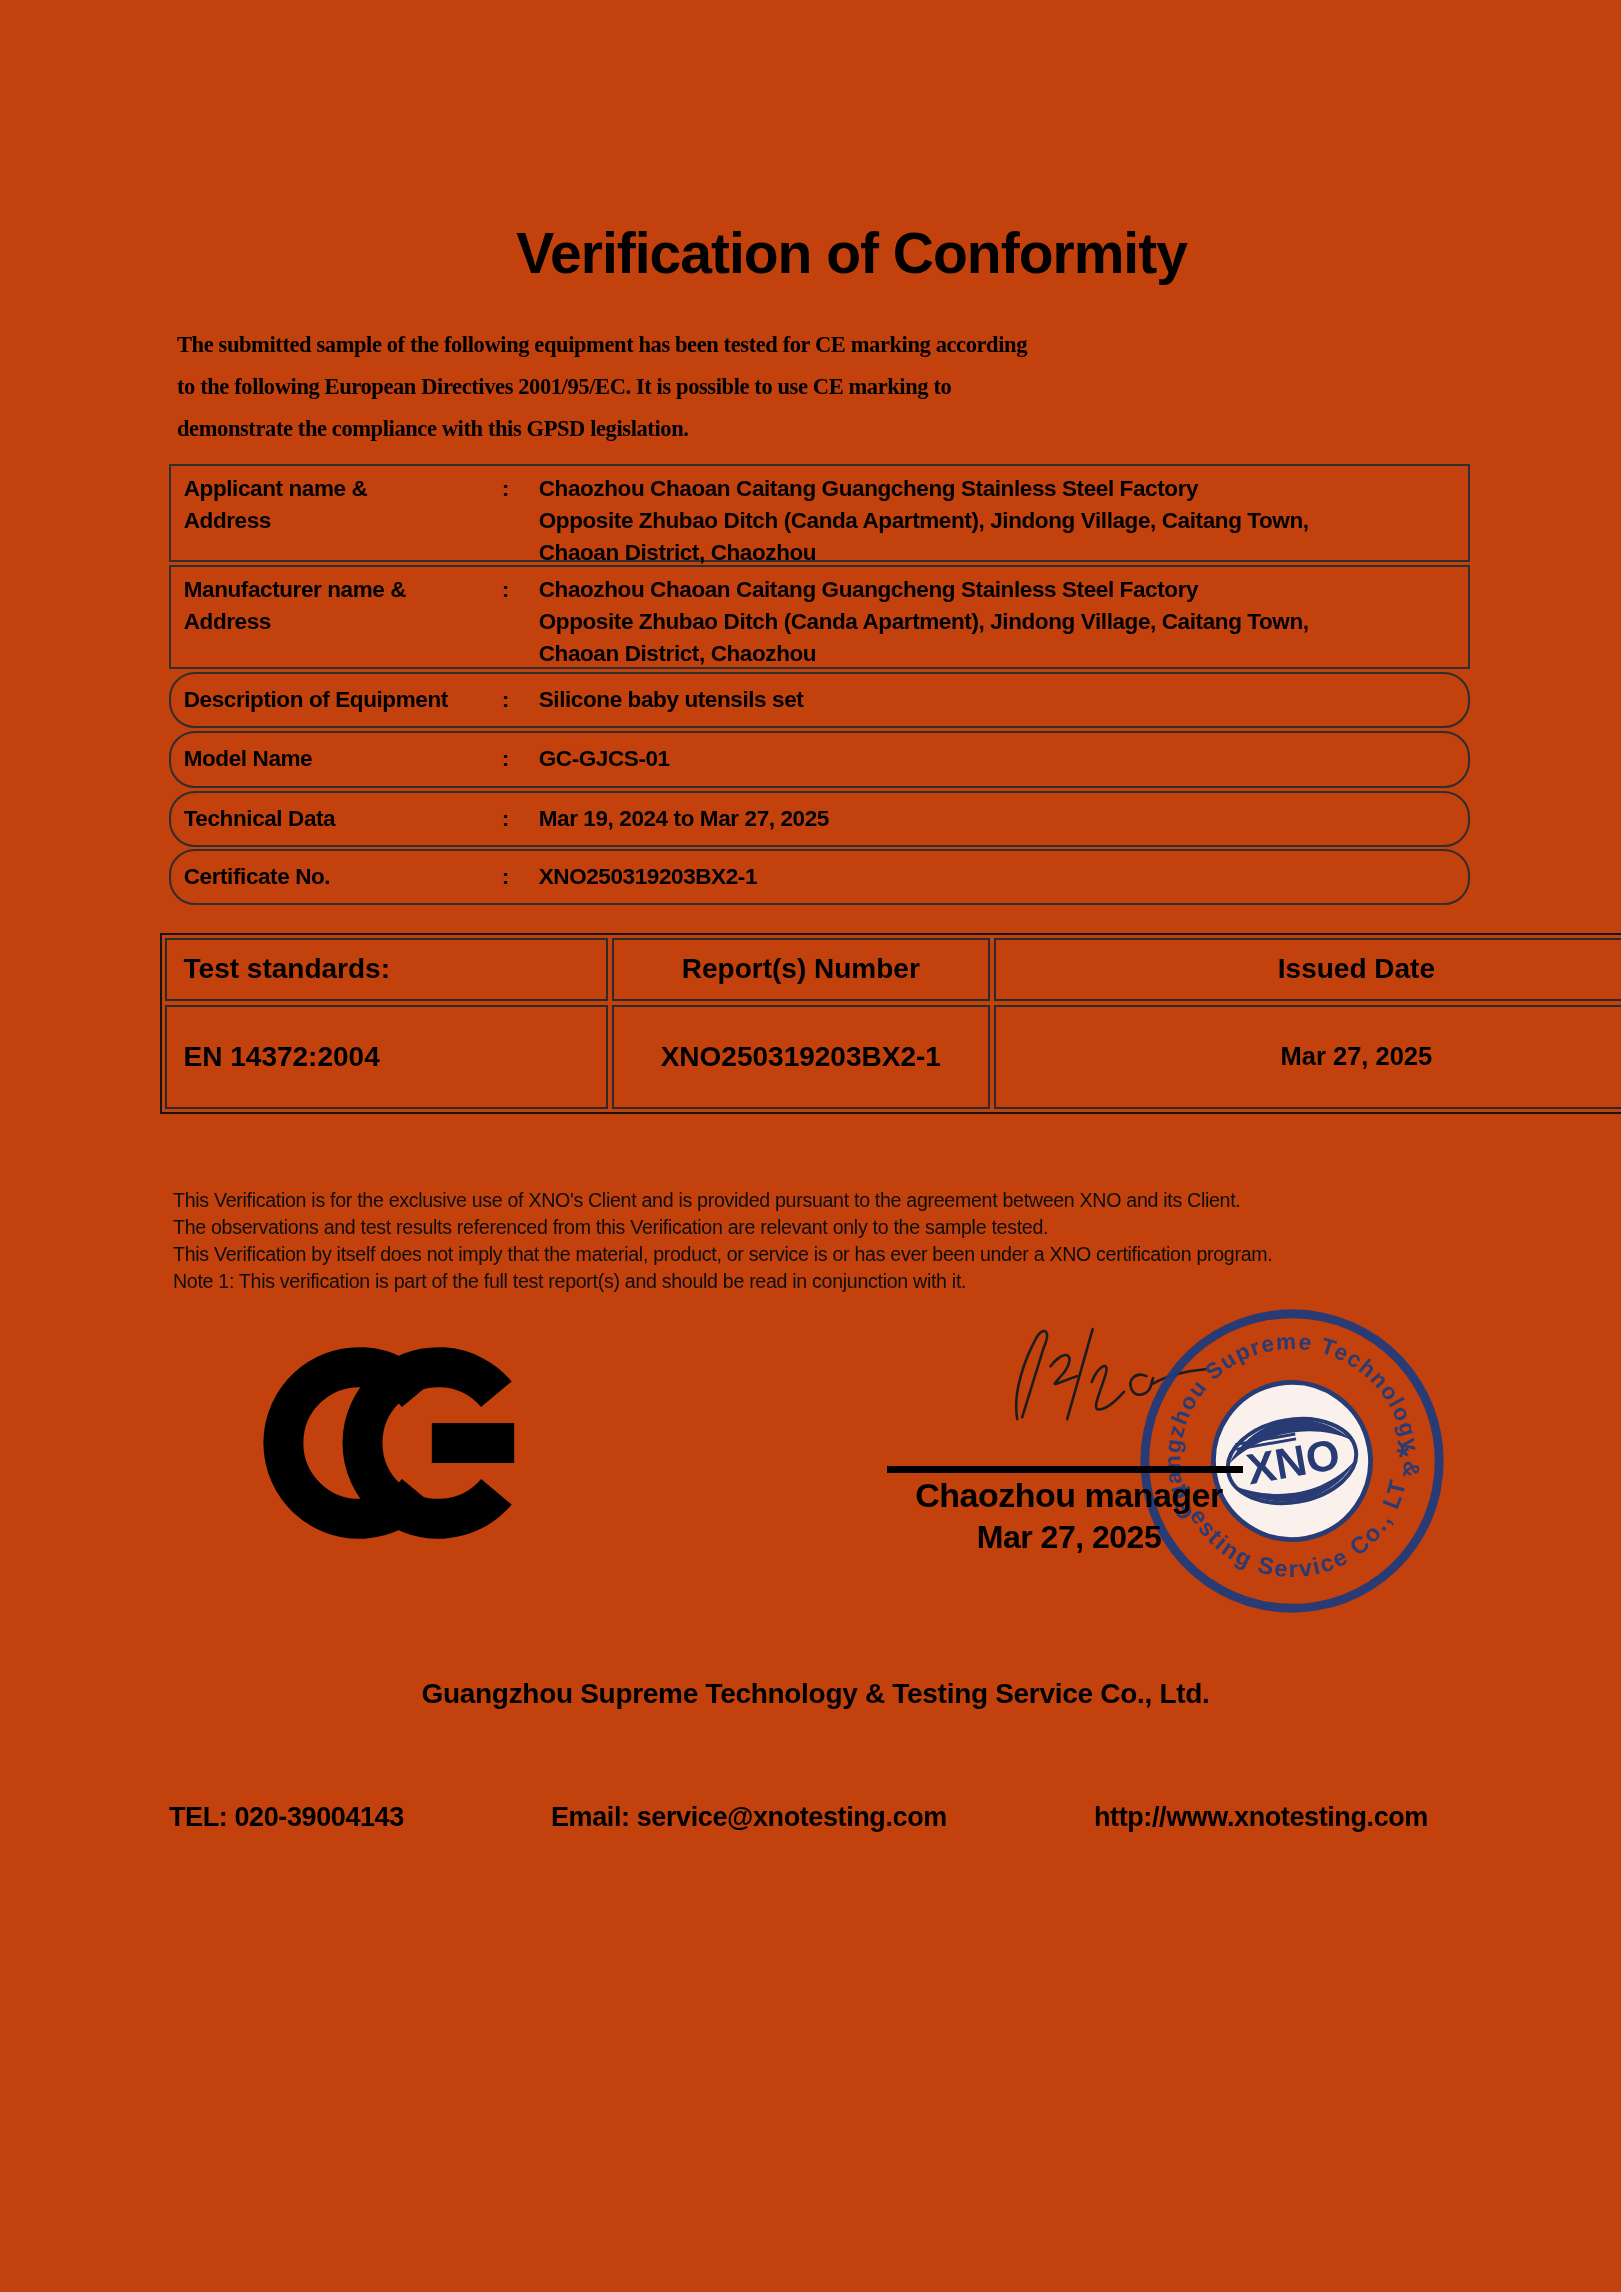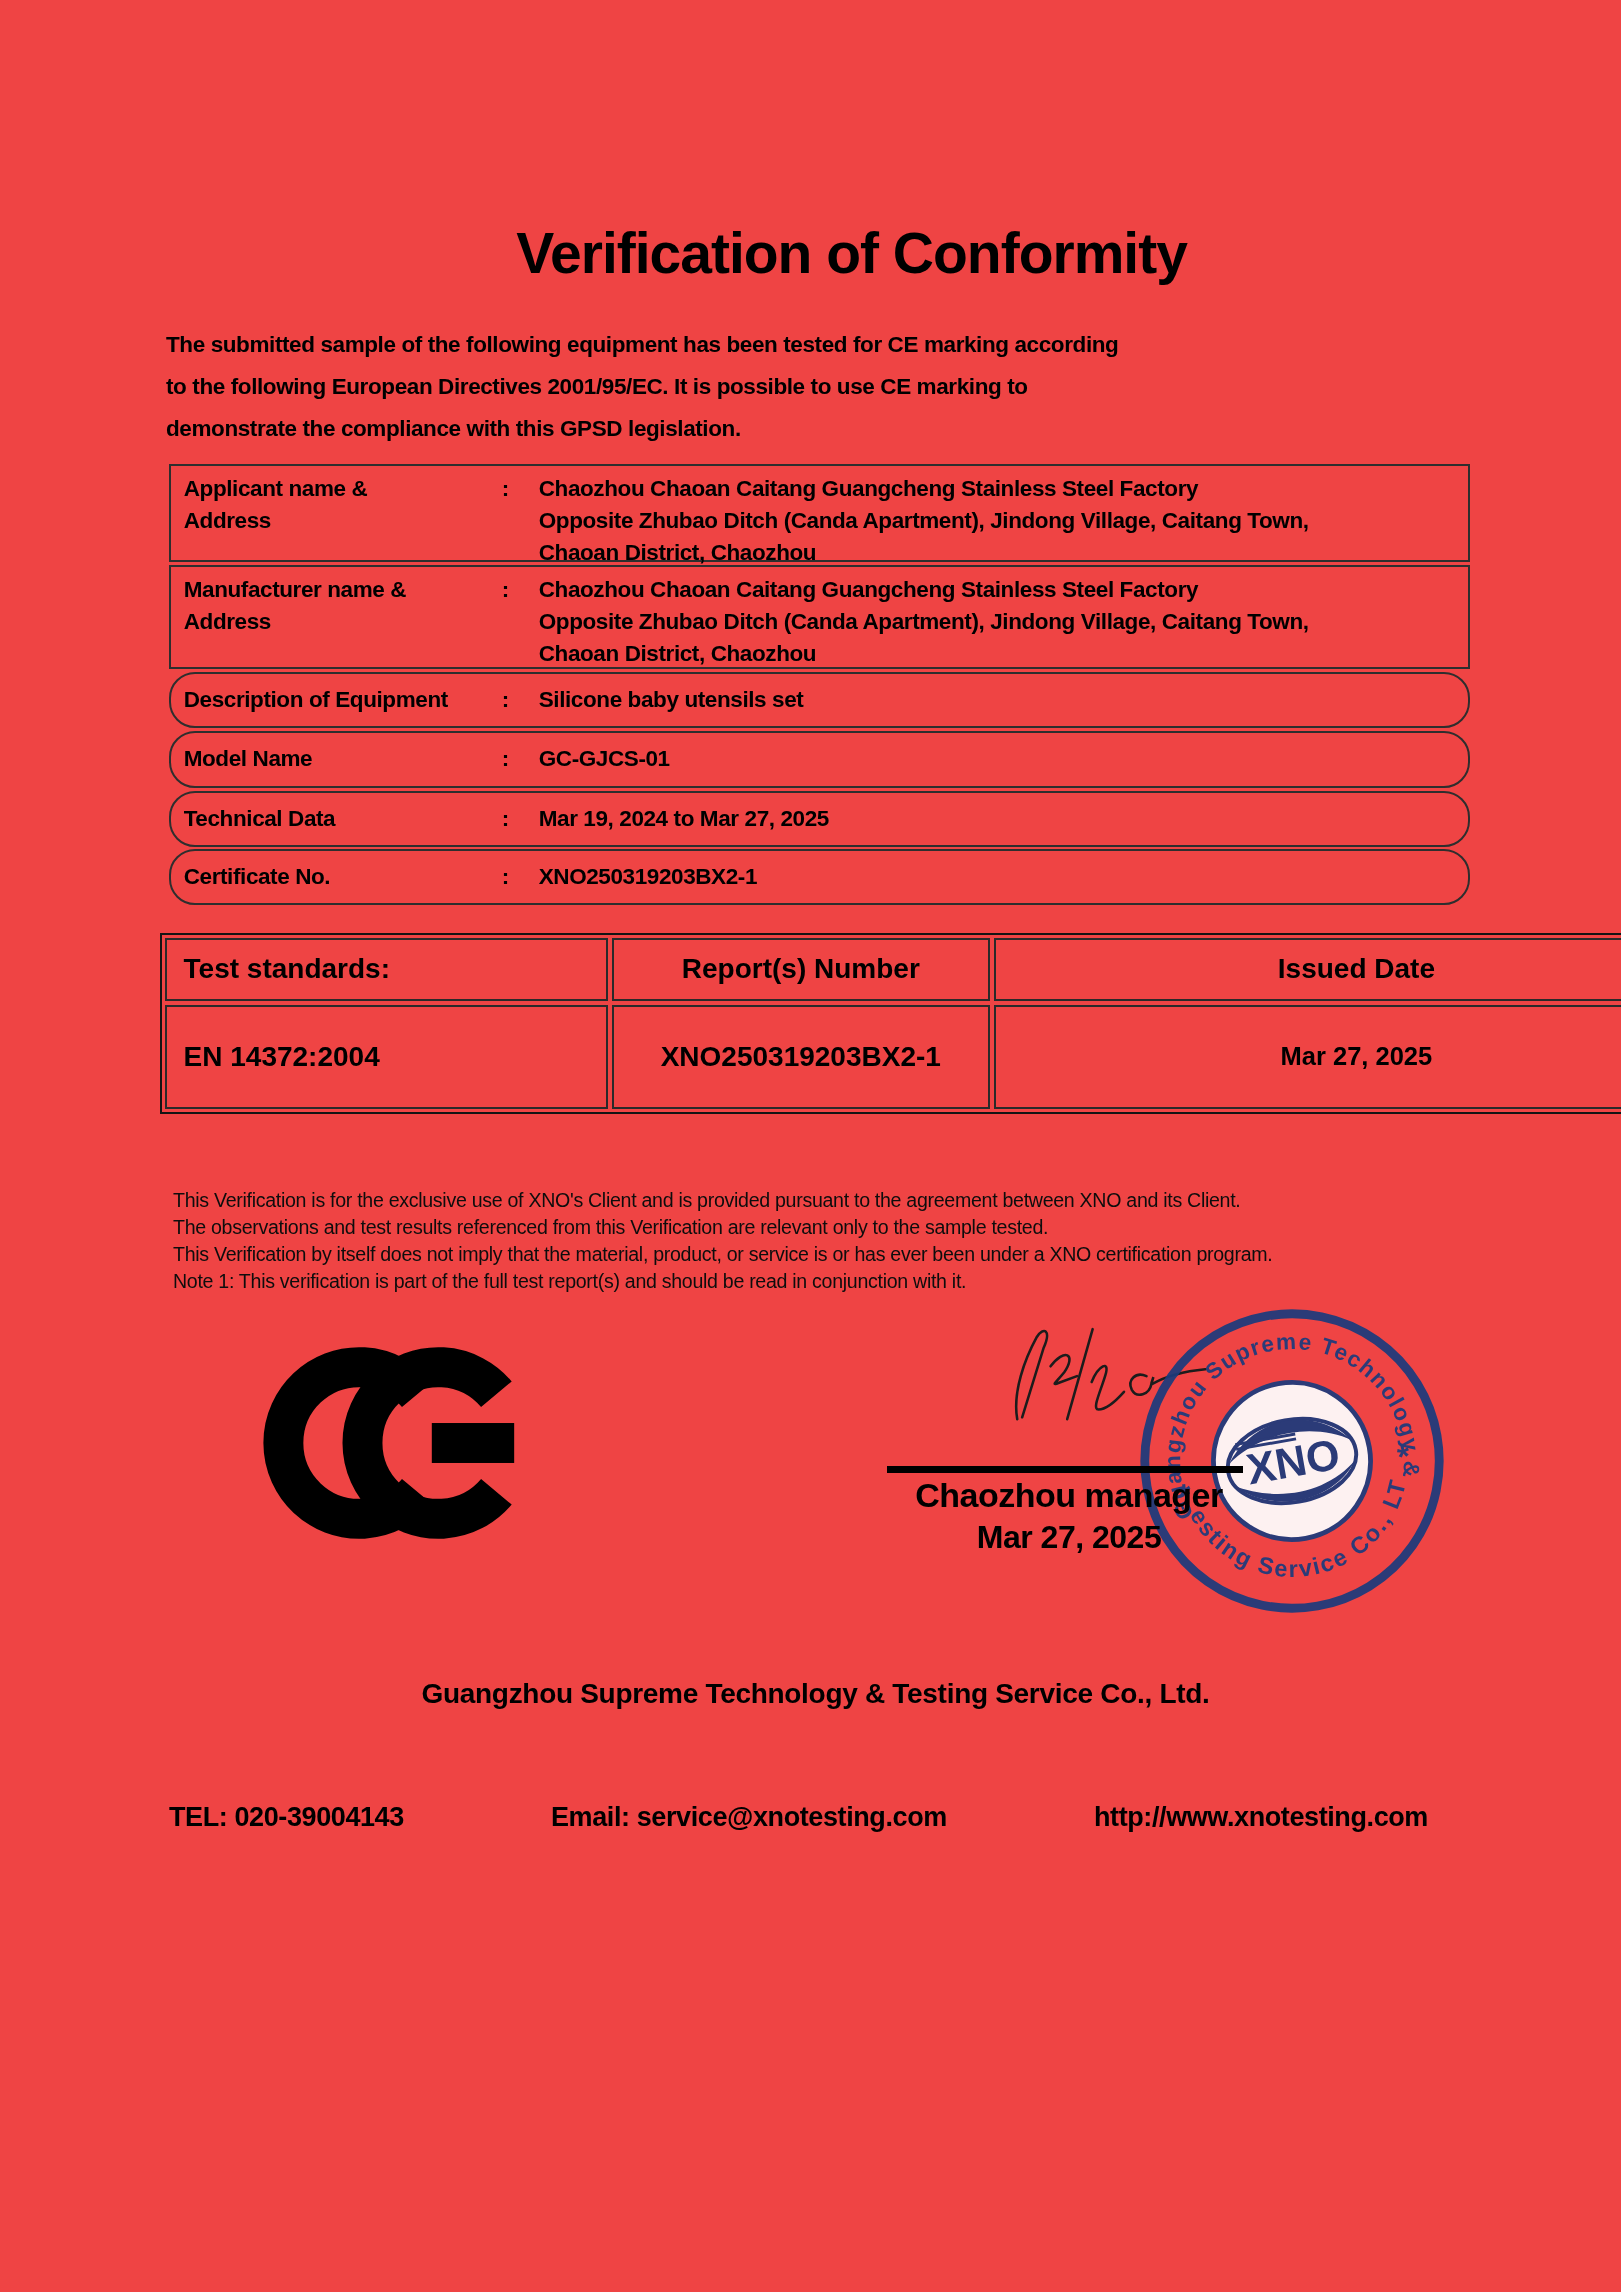--- a/index.html
+++ b/index.html
@@ -1,23 +1,23 @@
 <!DOCTYPE html>
 <html><head>
 <meta charset="utf-8">
 <style>
   html,body{margin:0;padding:0;background:#ffffff;}
   body{font-family:"Liberation Sans", sans-serif;color:#000;}
-  .page{position:relative;width:1621px;height:2293px;background:#ef4444;overflow:hidden;}
+  .page{position:relative;width:1621px;height:2293px;background:#c2410c;overflow:hidden;}
 
   .title{position:absolute;top:220px;left:0;width:1621px;padding-left:82px;box-sizing:border-box;
          text-align:center;font-size:57px;font-weight:700;letter-spacing:-1px;}
 
-  .intro{position:absolute;left:166px;top:324px;width:1225px;font-size:22.5px;font-weight:700;
-         line-height:42px;letter-spacing:-0.4px;}
+  .intro{position:absolute;left:177px;top:324px;width:1225px;font-size:22.5px;font-weight:700;
+         line-height:42px;letter-spacing:-0.4px;font-family:Liberation Serif, serif;}
 
   
   .t1{position:absolute;left:169px;top:464px;width:1301px;}
   .t1-row{box-sizing:border-box;border:2px solid #2e2e2e;margin-bottom:2.9px;display:flex;
           font-size:22.5px;font-weight:700;line-height:32px;letter-spacing:-0.4px;}
   .t1-row.multi{padding-top:6.9px;align-items:flex-start;}
   .t1-row.single{align-items:center;border-radius:26px;}
   .t1-label{width:318px;padding-left:12.7px;flex:none;}
   .t1-colon{width:37px;flex:none;}
   .t1-value{flex:1;padding-right:21px;}

